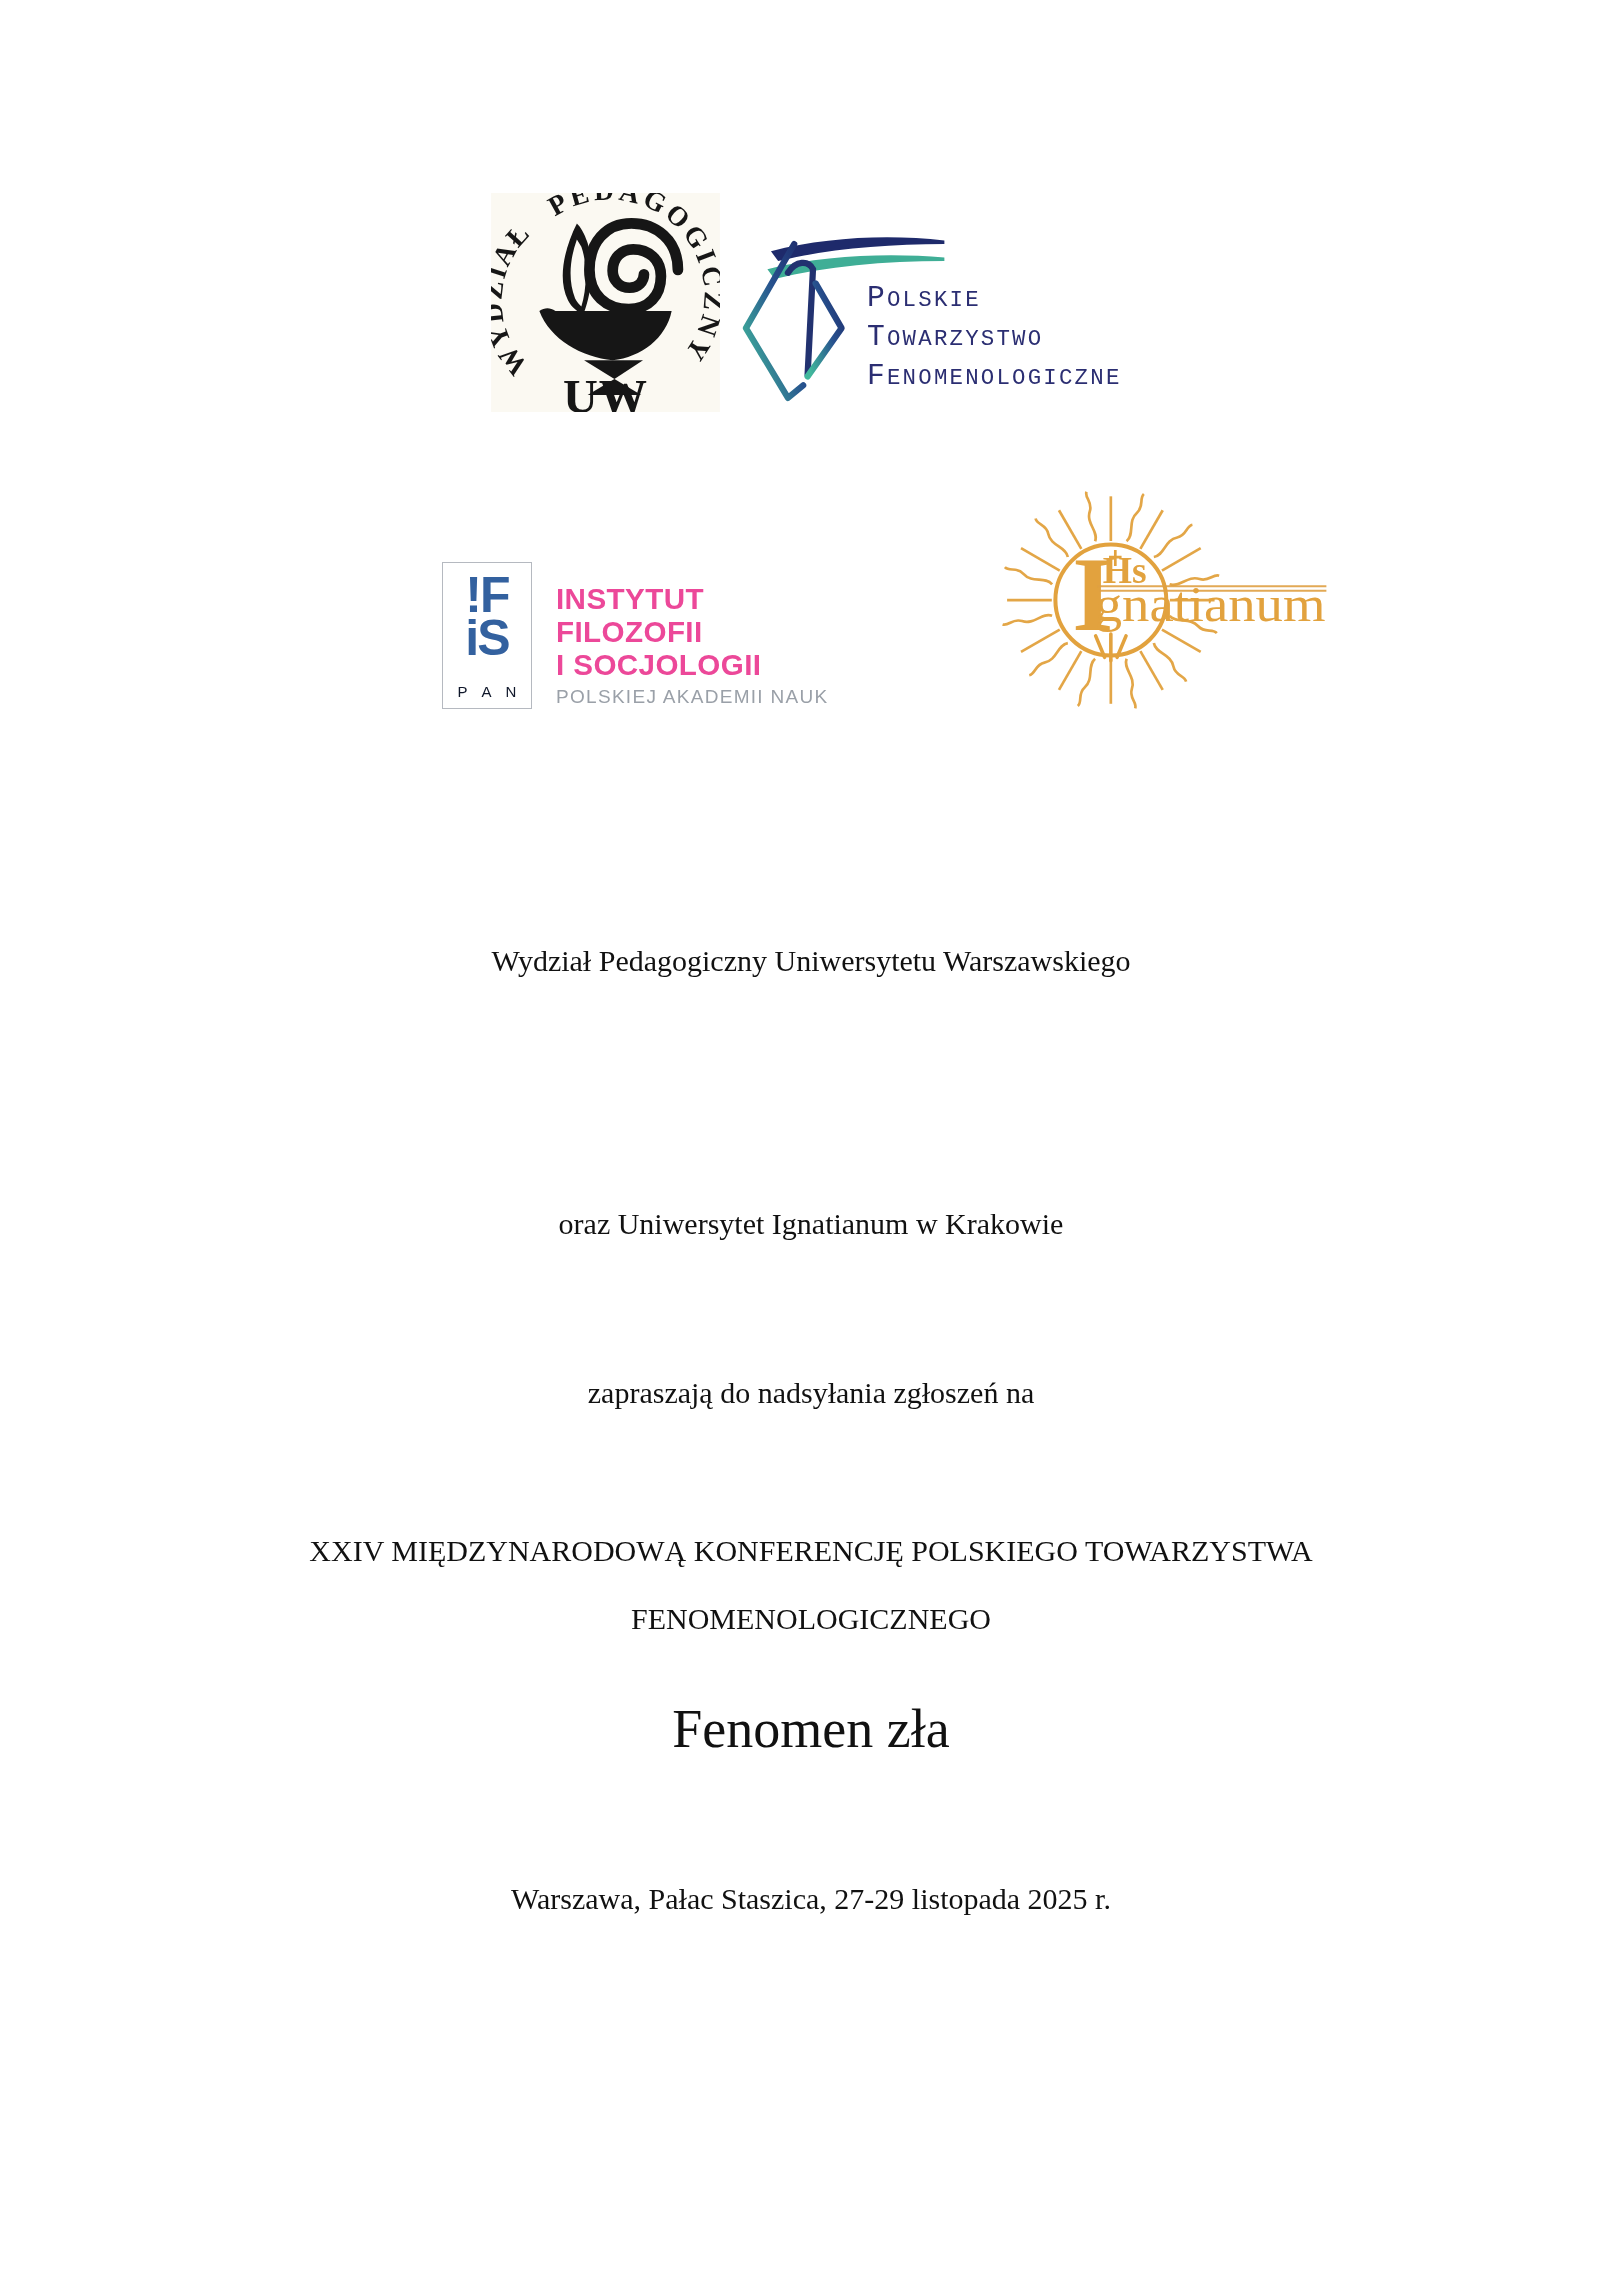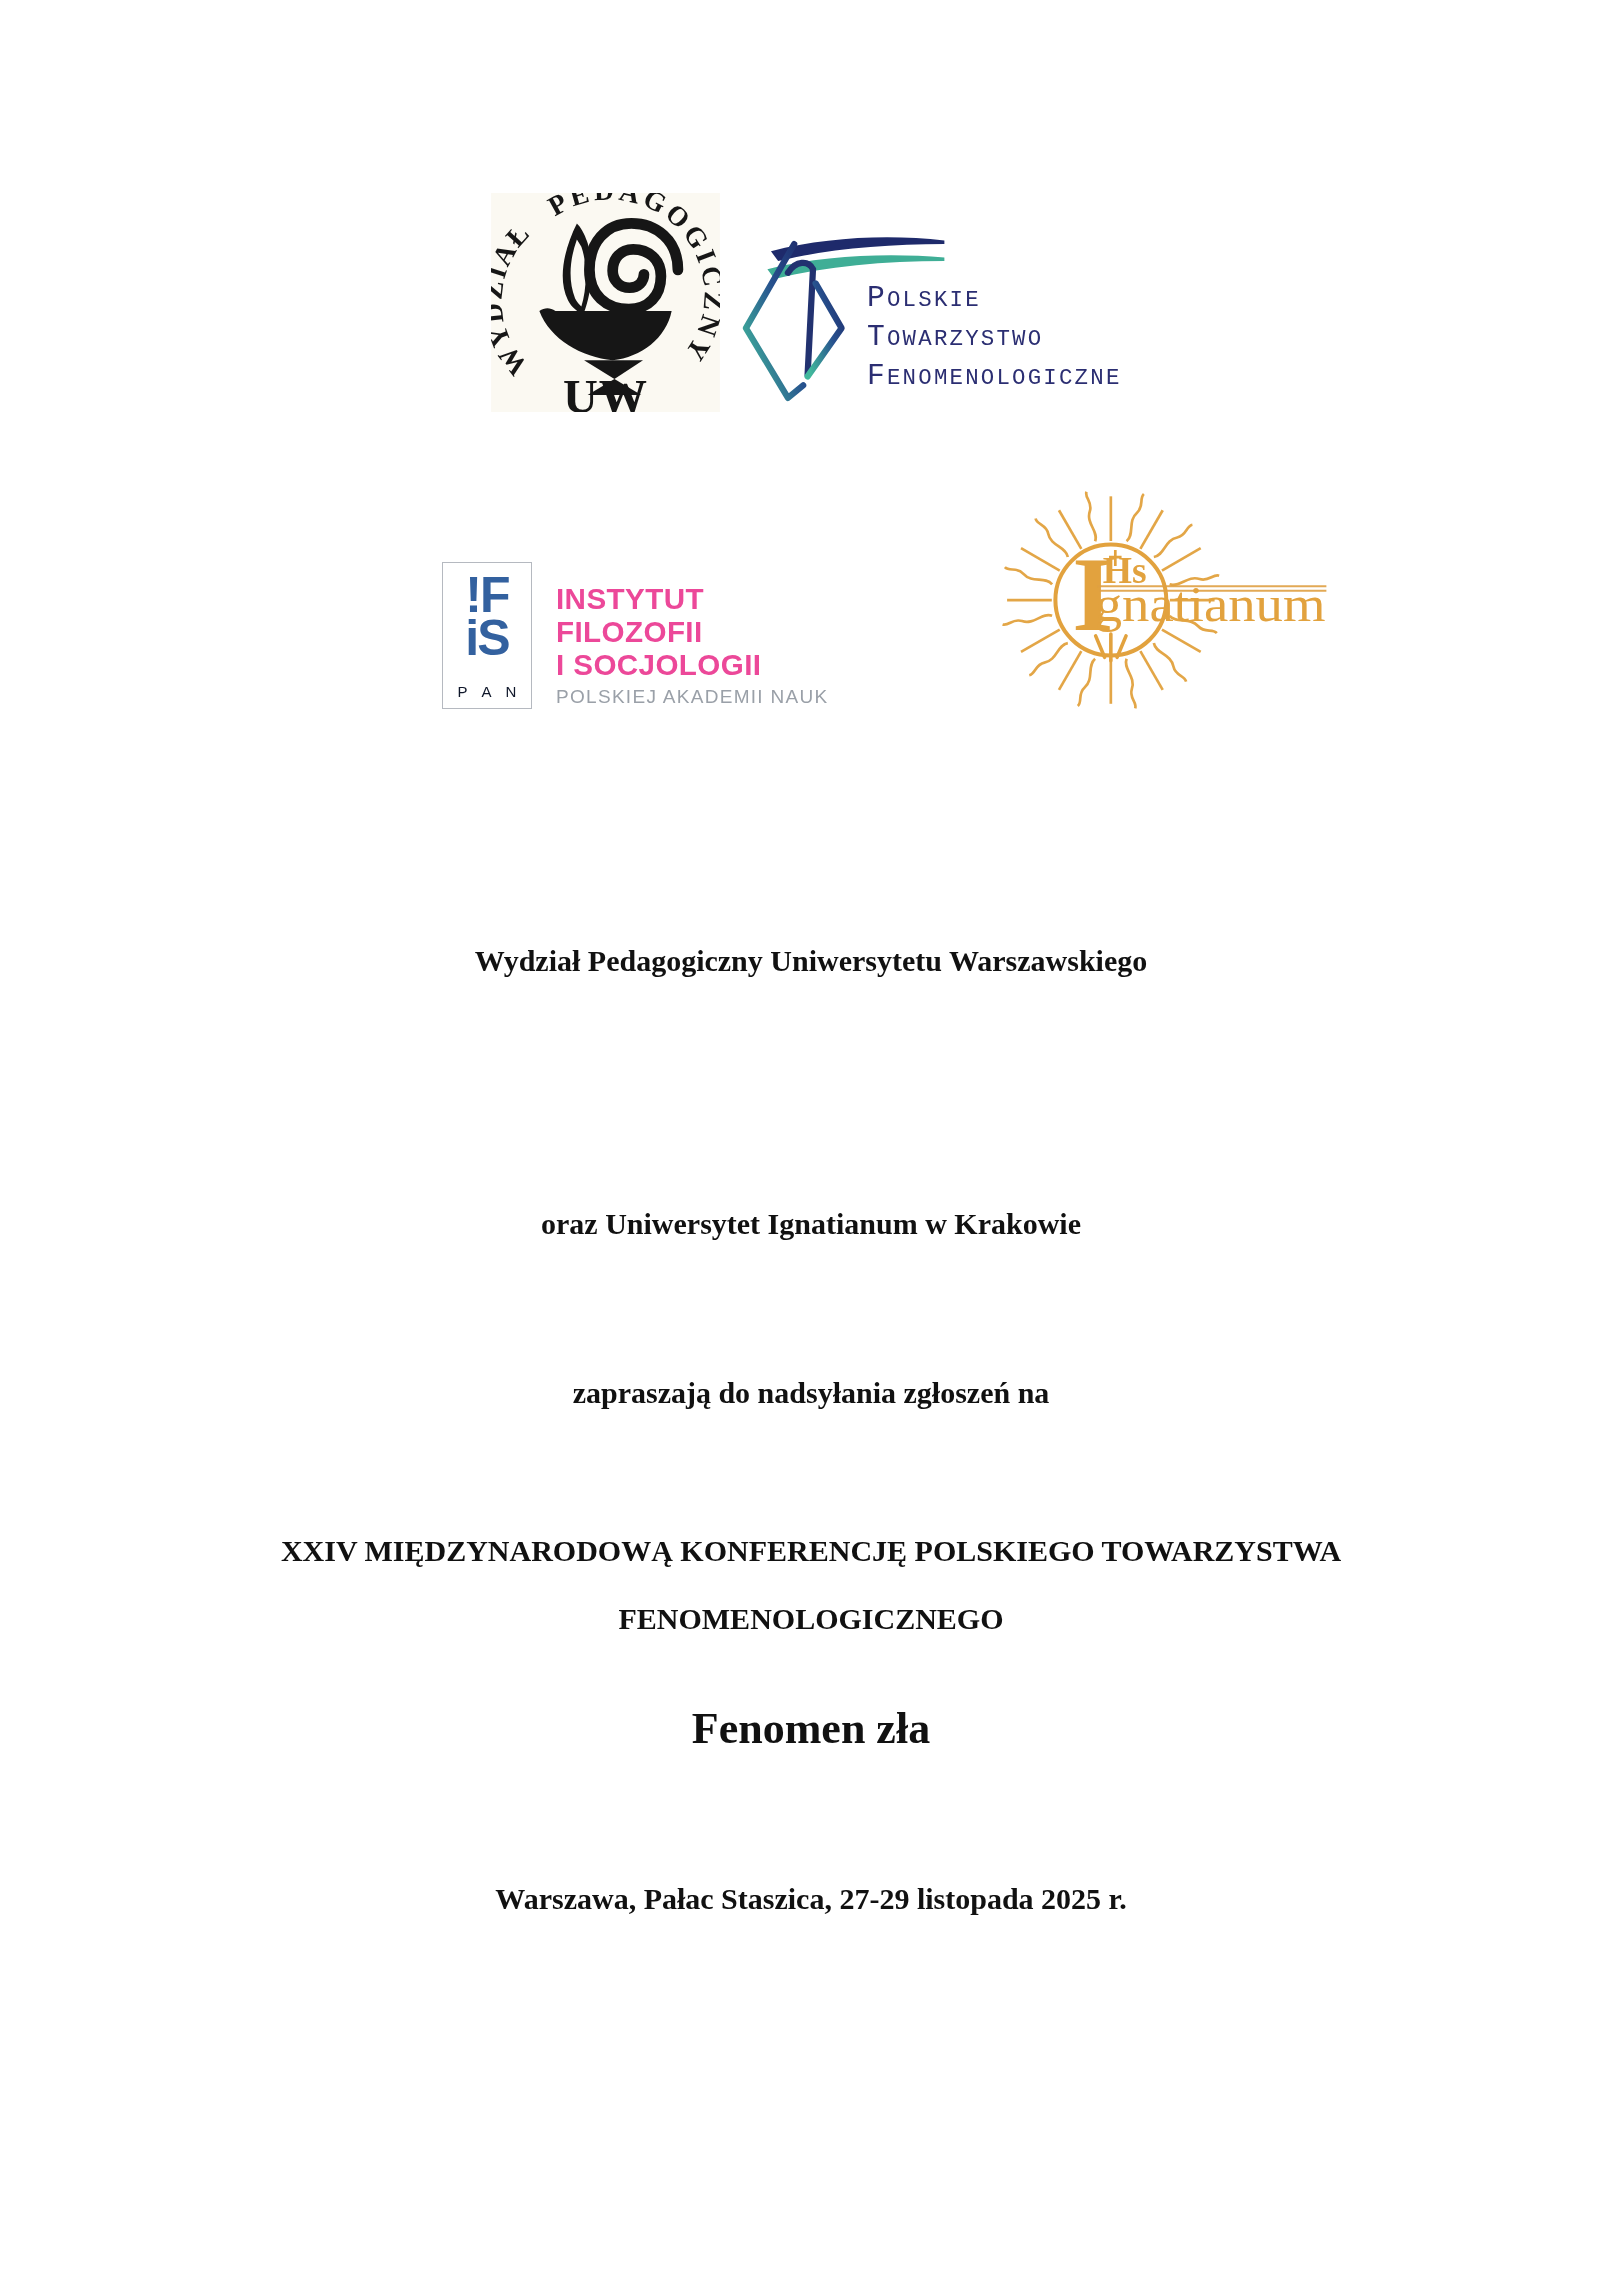--- a/index.html
+++ b/index.html
@@ -11,26 +11,26 @@
     background: #ffffff;
     overflow: hidden;
     font-family: "Liberation Serif", serif;
   }
   .abs { position:absolute; }
 
   
   .doc-line {
     position:absolute; left:0; right:0;
     text-align:center; white-space:nowrap;
-    color:#111111; font-weight:bold;
+    color:#111111; font-weight:normal;
     font-family:"Liberation Serif", serif;
     font-size:30px; line-height:32px;
   }
   .theme-line {
-    font-size:44px; line-height:52px;
+    font-size:54px; line-height:52px;
   }
 
   
   .uw-logo { left:491px; top:193px; width:229px; height:219px; }
 
   
   .ptf-logo { left:737px; top:233px; width:421px; height:193px; }
   .ptf-mark { position:absolute; left:0; top:0; }
   .ptf-text { position:absolute; left:130px; top:47px; }
   .ptf-text div {

